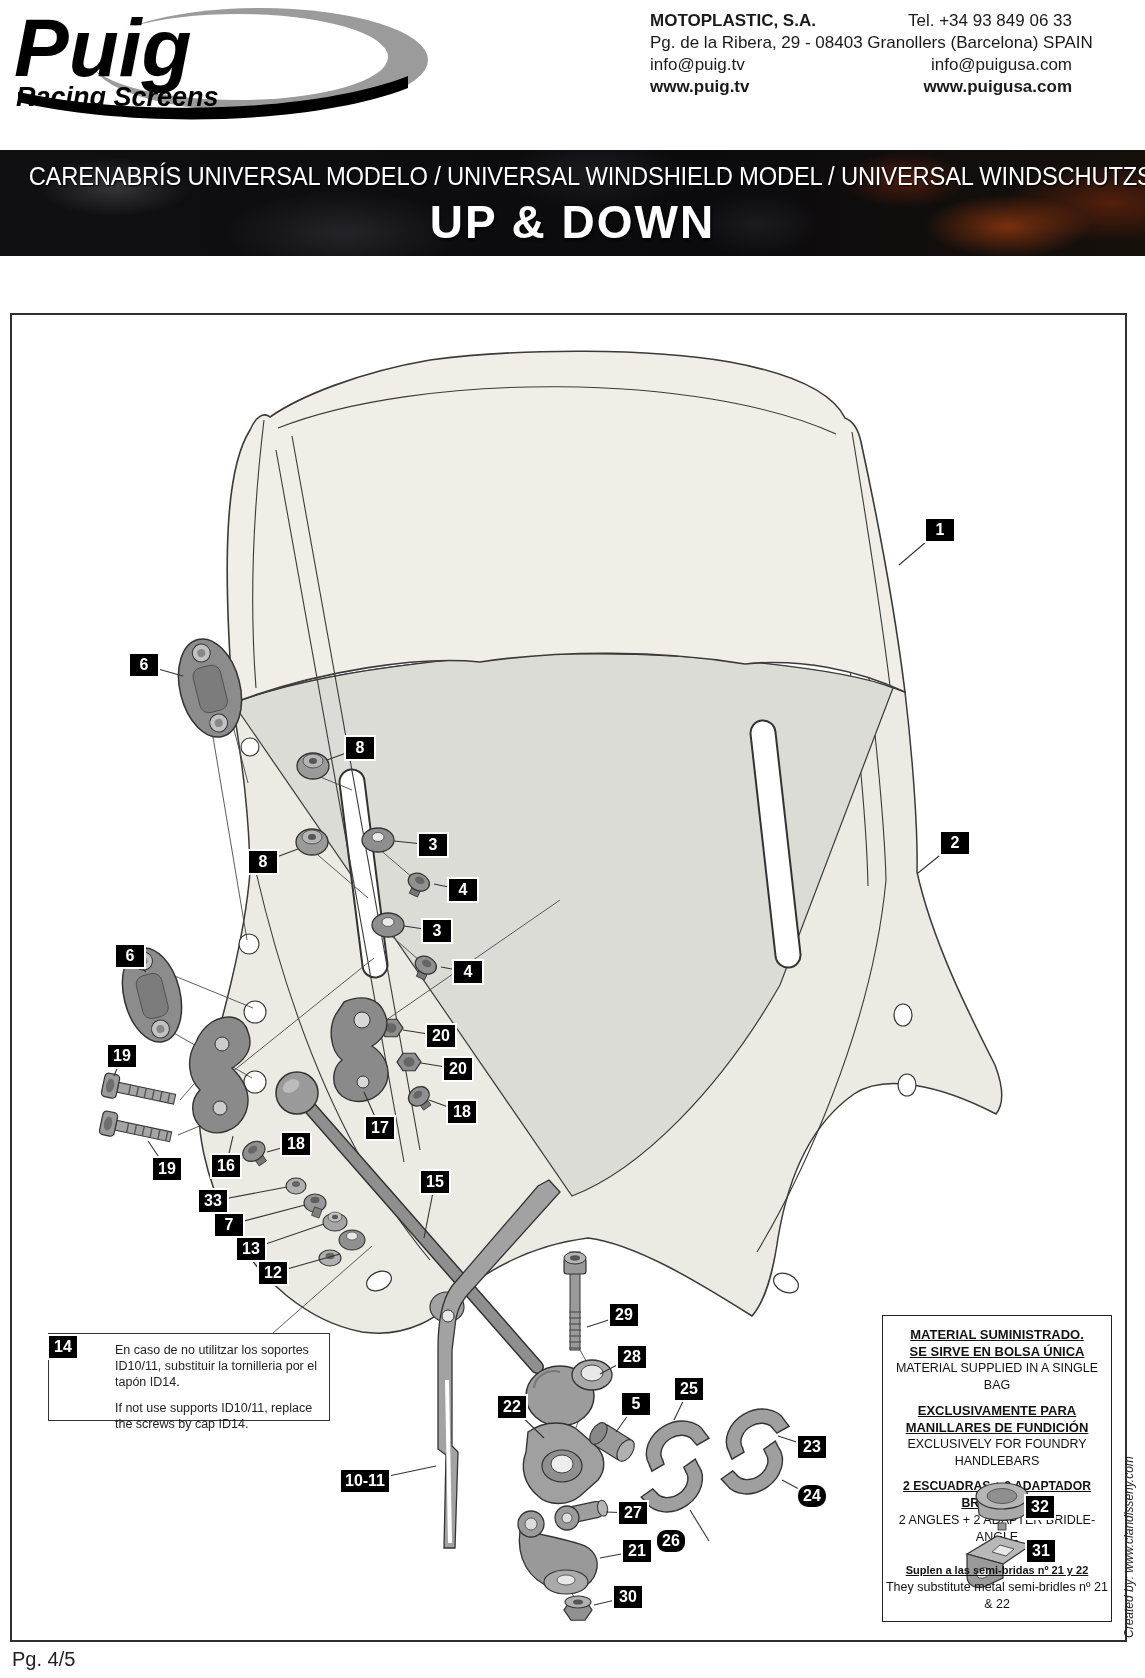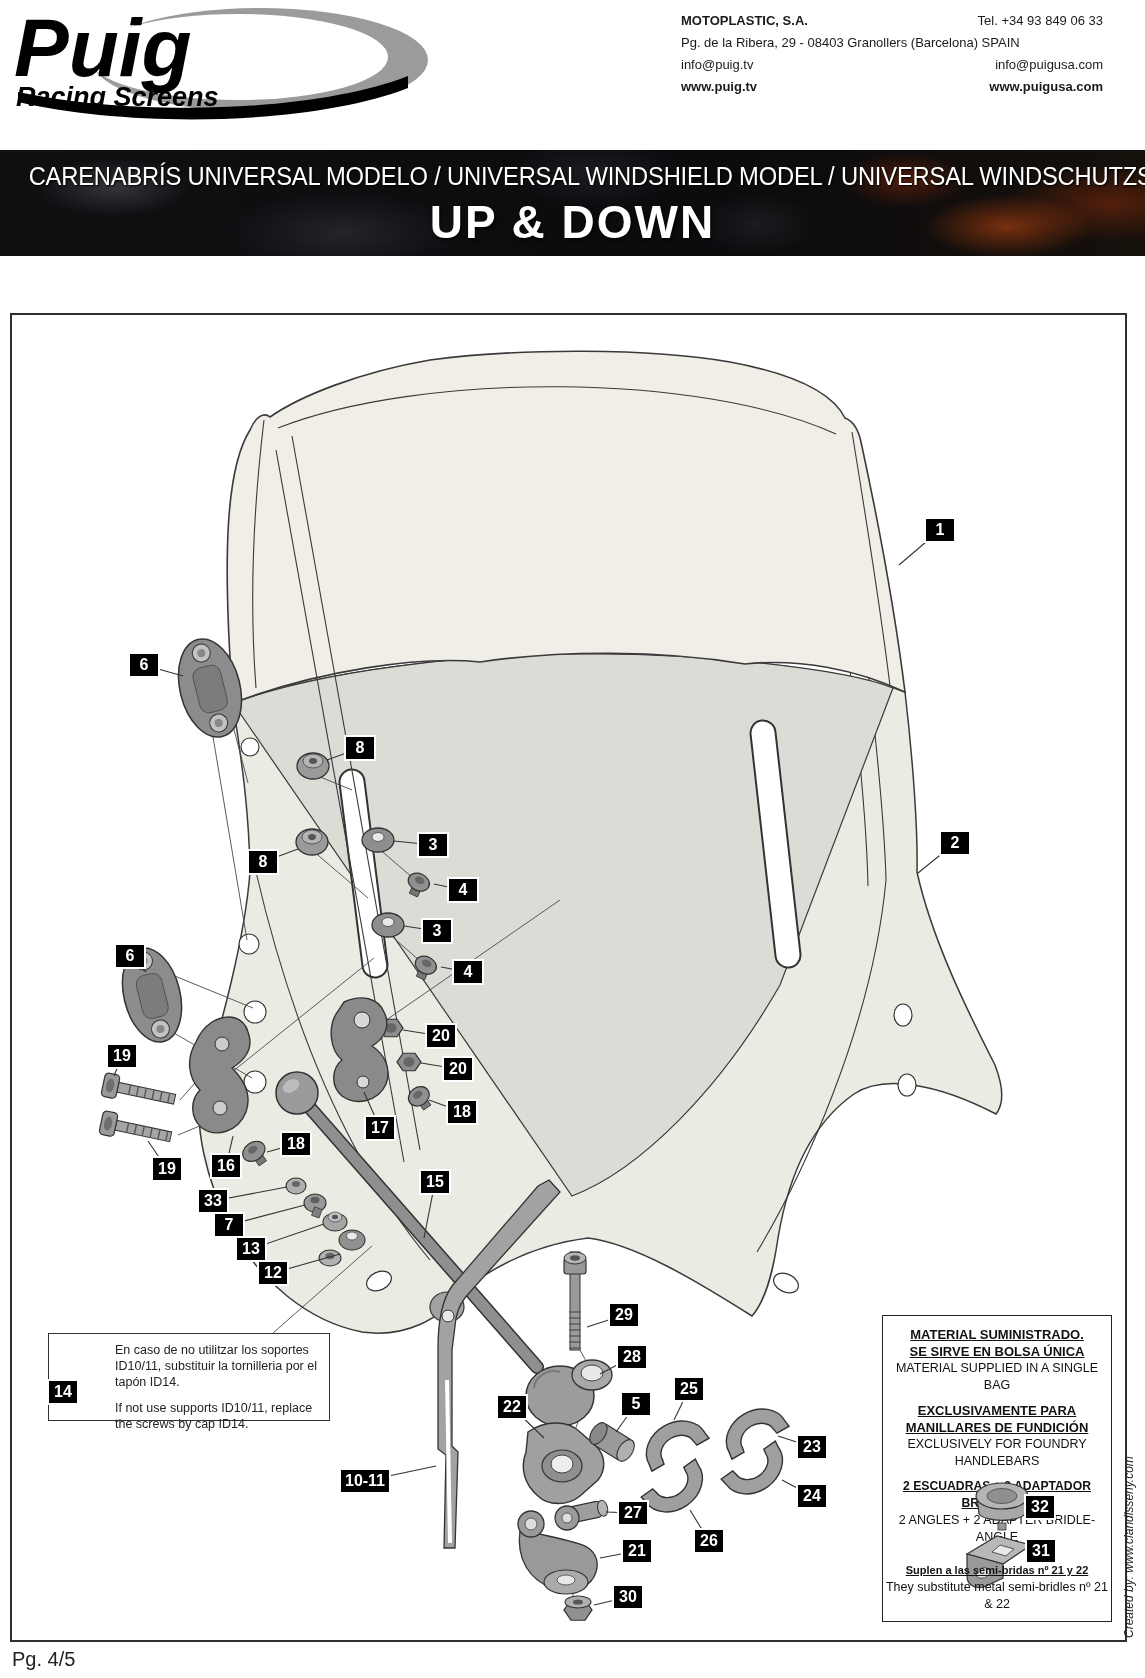--- a/index.html
+++ b/index.html
@@ -1,21 +1,21 @@
 <!DOCTYPE html>
 <html><head>
 <meta charset="utf-8">
 <style>
   html,body{margin:0;padding:0;background:#fff;}
   .page{position:relative;width:1145px;height:1678px;background:#fff;overflow:hidden;
         font-family:"Liberation Sans",sans-serif;color:#1a1a1a;}
   
   .header{position:absolute;left:0;top:0;width:1145px;height:142px;background:#fff;}
   .logo{position:absolute;left:10px;top:4px;width:430px;height:118px;}
-  .contact{position:absolute;left:650px;top:10px;width:422px;font-size:13px;line-height:22px;margin-left:31px;}
+  .contact{position:absolute;left:650px;top:10px;width:422px;font-size:17px;line-height:22px;}
   .contact .row{display:flex;justify-content:space-between;white-space:nowrap;}
   .contact .b{font-weight:bold;}
   
   .banner{position:absolute;left:0;top:150px;width:1145px;height:106px;
     background:
       radial-gradient(ellipse 120px 45px at 88% 72%, rgba(190,70,15,.60), transparent 70%),
       radial-gradient(ellipse 90px 40px at 79% 28%, rgba(130,40,10,.55), transparent 70%),
       radial-gradient(ellipse 150px 55px at 97% 50%, rgba(160,50,12,.45), transparent 70%),
       radial-gradient(ellipse 110px 42px at 10% 35%, rgba(150,150,160,.28), transparent 70%),
       radial-gradient(ellipse 170px 60px at 30% 78%, rgba(105,105,118,.24), transparent 70%),
@@ -463,25 +463,25 @@
       <div class="chip" style="left: 251px; top: 1249px;">13</div>
       <div class="chip" style="left: 273px; top: 1273px;">12</div>
       <div class="chip" style="left: 435px; top: 1182px;">15</div>
       <div class="chip" style="left: 624px; top: 1315px;">29</div>
       <div class="chip" style="left: 632px; top: 1357px;">28</div>
       <div class="chip" style="left: 512px; top: 1407px;">22</div>
       <div class="chip" style="left: 636px; top: 1404px;">5</div>
       <div class="chip" style="left: 689px; top: 1389px;">25</div>
       <div class="chip" style="left: 812px; top: 1447px;">23</div>
       <div class="chip" style="left: 365px; top: 1481px;">10-11</div>
-      <div class="chip" style="left: 812px; top: 1496px;">24</div>
+      <div class="chip" style="left: 812px; top: 1496px; border-radius: 10px;">24</div>
       <div class="chip" style="left: 633px; top: 1513px;">27</div>
-      <div class="chip" style="left: 709px; top: 1541px;">26</div>
+      <div class="chip" style="left: 671px; top: 1541px; border-radius: 9px;">26</div>
       <div class="chip" style="left: 637px; top: 1551px;">21</div>
       <div class="chip" style="left: 628px; top: 1597px;">30</div>
-      <div class="chip" style="left: 63px; top: 1347px; margin-top: 45px;">14</div>
+      <div class="chip" style="left: 63px; top: 1347px;">14</div>
       <div class="chip" style="left: 1040px; top: 1507px;">32</div>
       <div class="chip" style="left: 1041px; top: 1551px;">31</div>
     </div>
 
   <div class="page-num">Pg. 4/5</div>
   <div class="credit">Created by: www.ciandisseny.com</div>
 </div>
 
 </body></html>

